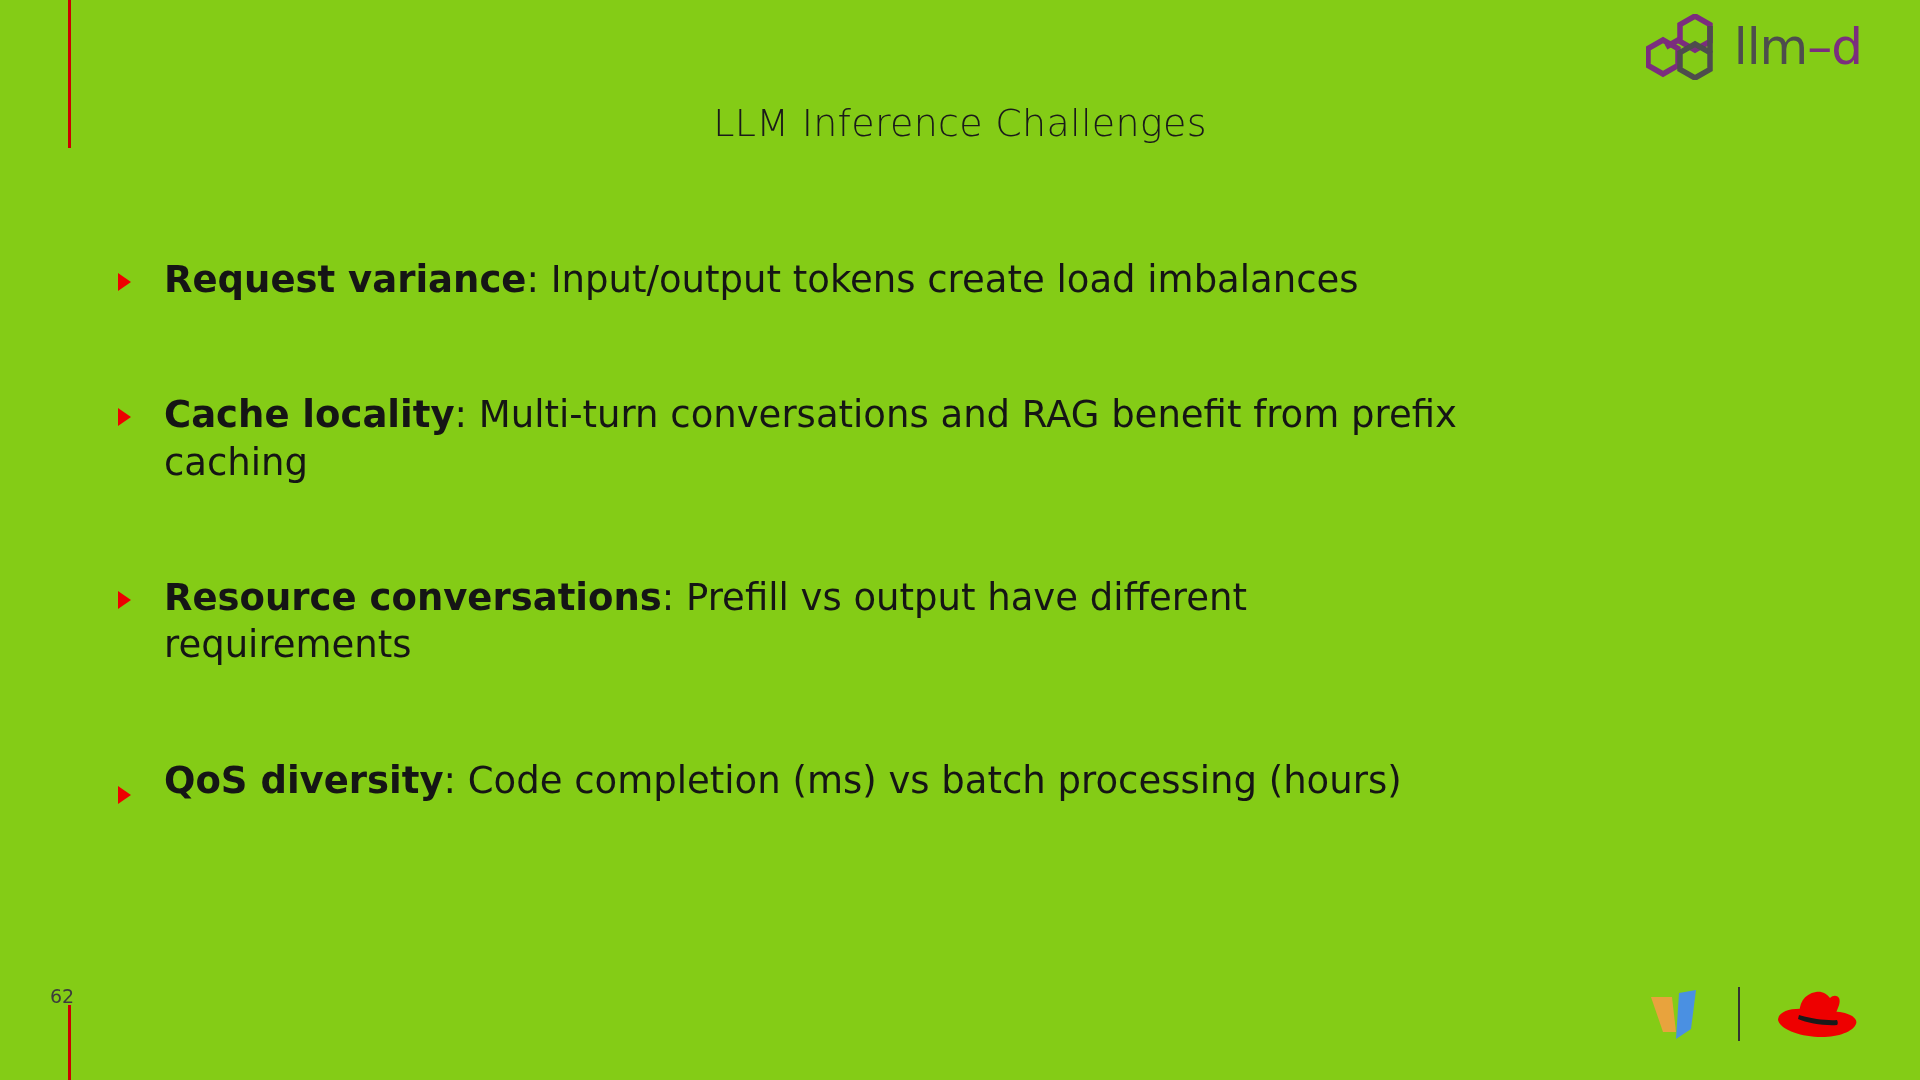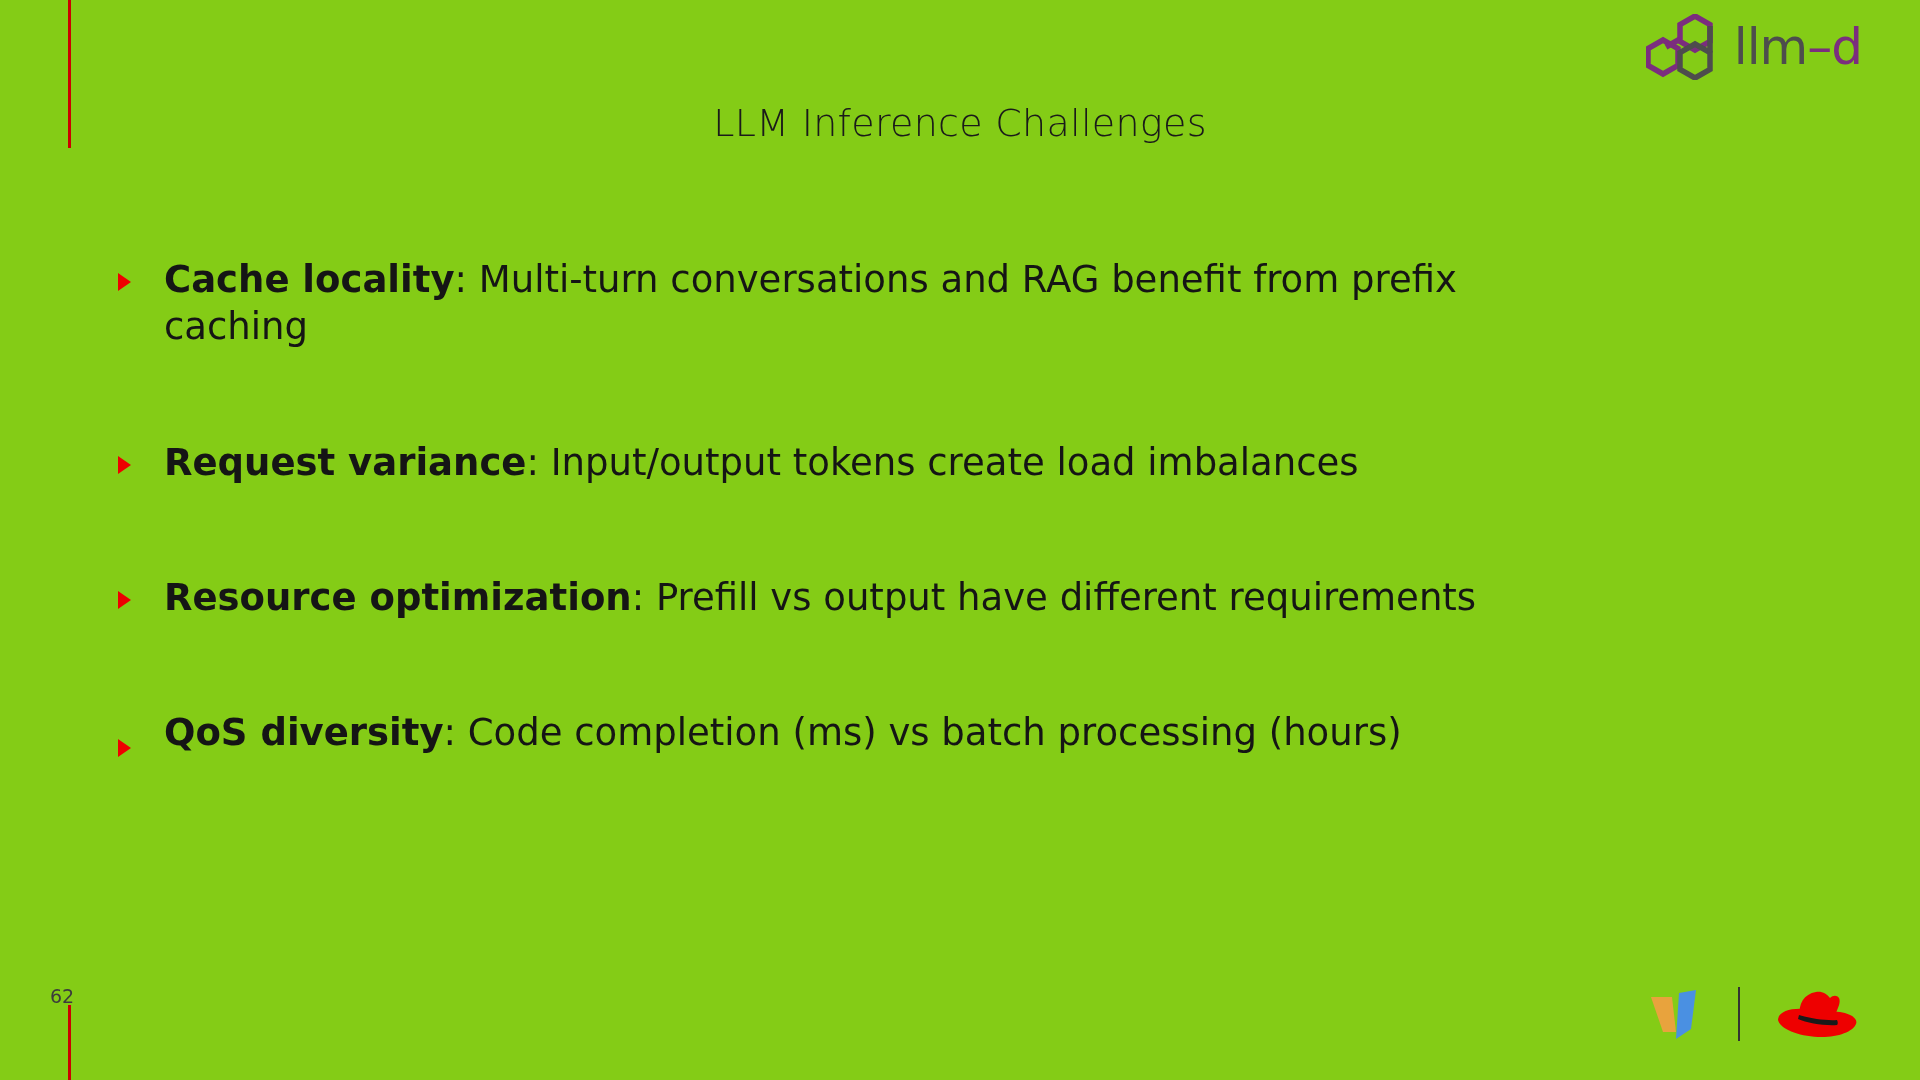--- a/index.html
+++ b/index.html
@@ -155,35 +155,35 @@
   </div>
 
   <h1 id="slide-title">LLM Inference Challenges</h1>
 
   <div id="bullet-list">
 
     <div class="bullet-row">
       <div class="bullet-marker">
         <div class="tri"></div>
       </div>
+      <div class="bullet-text"><span class="lead">Request variance</span><span>: Input/output tokens create load imbalances</span></div>
+    </div>
+
+    <div class="bullet-row">
+      <div class="bullet-marker">
+        <div class="tri"></div>
+      </div>
       <div class="bullet-text"><span class="lead">Cache locality</span><span>: Multi-turn conversations and RAG benefit from prefix caching</span></div>
     </div>
 
     <div class="bullet-row">
       <div class="bullet-marker">
         <div class="tri"></div>
       </div>
-      <div class="bullet-text"><span class="lead">Request variance</span><span>: Input/output tokens create load imbalances</span></div>
-    </div>
-
-    <div class="bullet-row">
-      <div class="bullet-marker">
-        <div class="tri"></div>
-      </div>
-      <div class="bullet-text"><span class="lead">Resource optimization</span><span>: Prefill vs output have different requirements</span></div>
+      <div class="bullet-text"><span class="lead">Resource conversations</span><span>: Prefill vs output have different requirements</span></div>
     </div>
 
     <div class="bullet-row">
       <div class="bullet-marker">
         <div class="tri"></div>
       </div>
       <div class="bullet-text"><span class="lead">QoS diversity</span><span>: Code completion (ms) vs batch processing (hours)</span></div>
     </div>
 
   </div>

